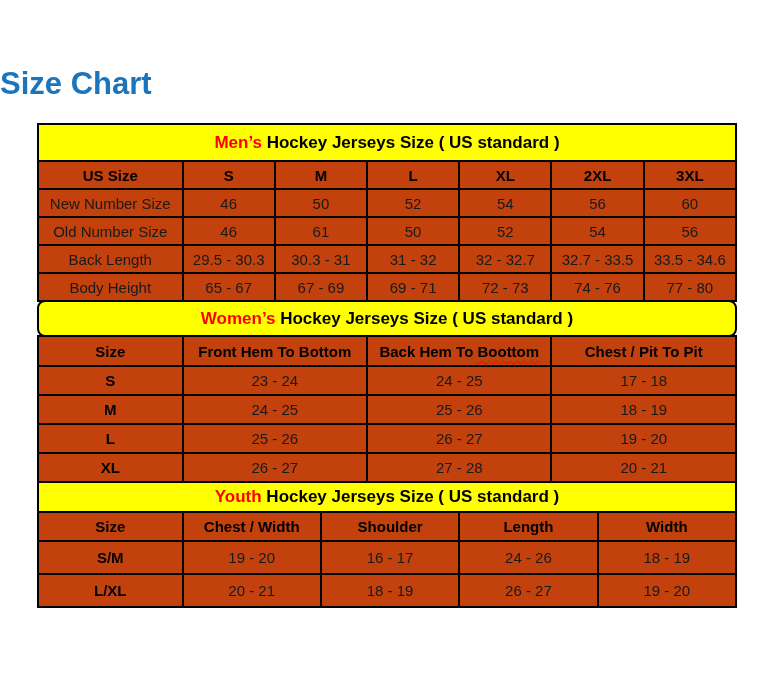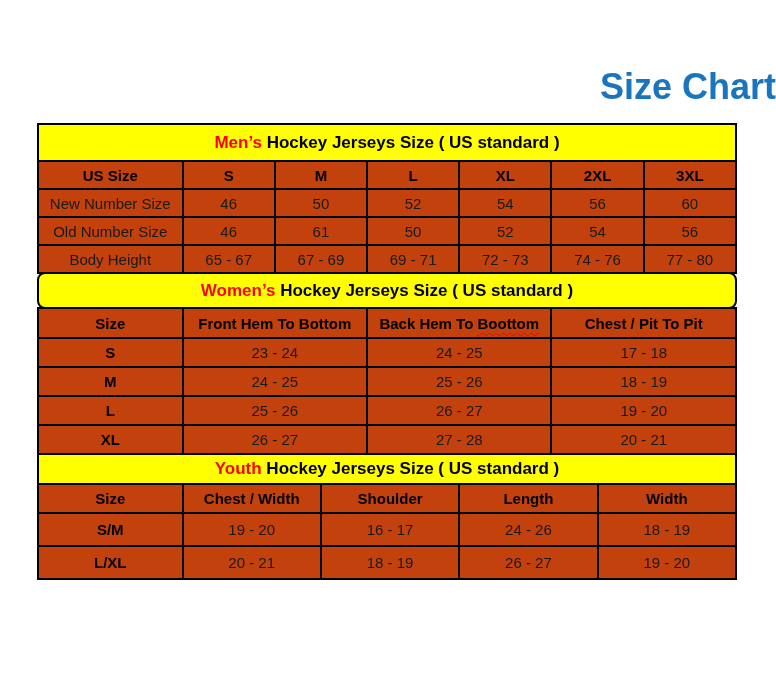--- a/index.html
+++ b/index.html
@@ -10,22 +10,22 @@
   }
   .stage {
     position: relative;
     width: 776px; height: 692px;
     background: #ffffff;
     overflow: hidden;
   }
   .title {
     position: absolute;
     top: 66px; left: 0; width: 776px;
-    text-align: right;
-    font-size: 36px;
+    text-align: left;
+    font-size: 31px;
     font-weight: bold;
     color: #1B75BD;
   }
   .chart-wrap {
     position: absolute;
     left: 37px; top: 123px;
     width: 700px;
   }
   .band {
     background: #FFFF00;
@@ -125,20 +125,29 @@
           <tr>
             <td>Old Number Size</td>
             <td>46</td>
             <td>61</td>
             <td>50</td>
             <td>52</td>
             <td>54</td>
             <td>56</td>
           </tr>
           <tr>
+            <td>Back Length</td>
+            <td>29.5 - 30.3</td>
+            <td>30.3 - 31</td>
+            <td>31 - 32</td>
+            <td>32 - 32.7</td>
+            <td>32.7 - 33.5</td>
+            <td>33.5 - 34.6</td>
+          </tr>
+          <tr>
             <td>Body Height</td>
             <td>65 - 67</td>
             <td>67 - 69</td>
             <td>69 - 71</td>
             <td>72 - 73</td>
             <td>74 - 76</td>
             <td>77 - 80</td>
           </tr>
         </tbody>
       </table>

